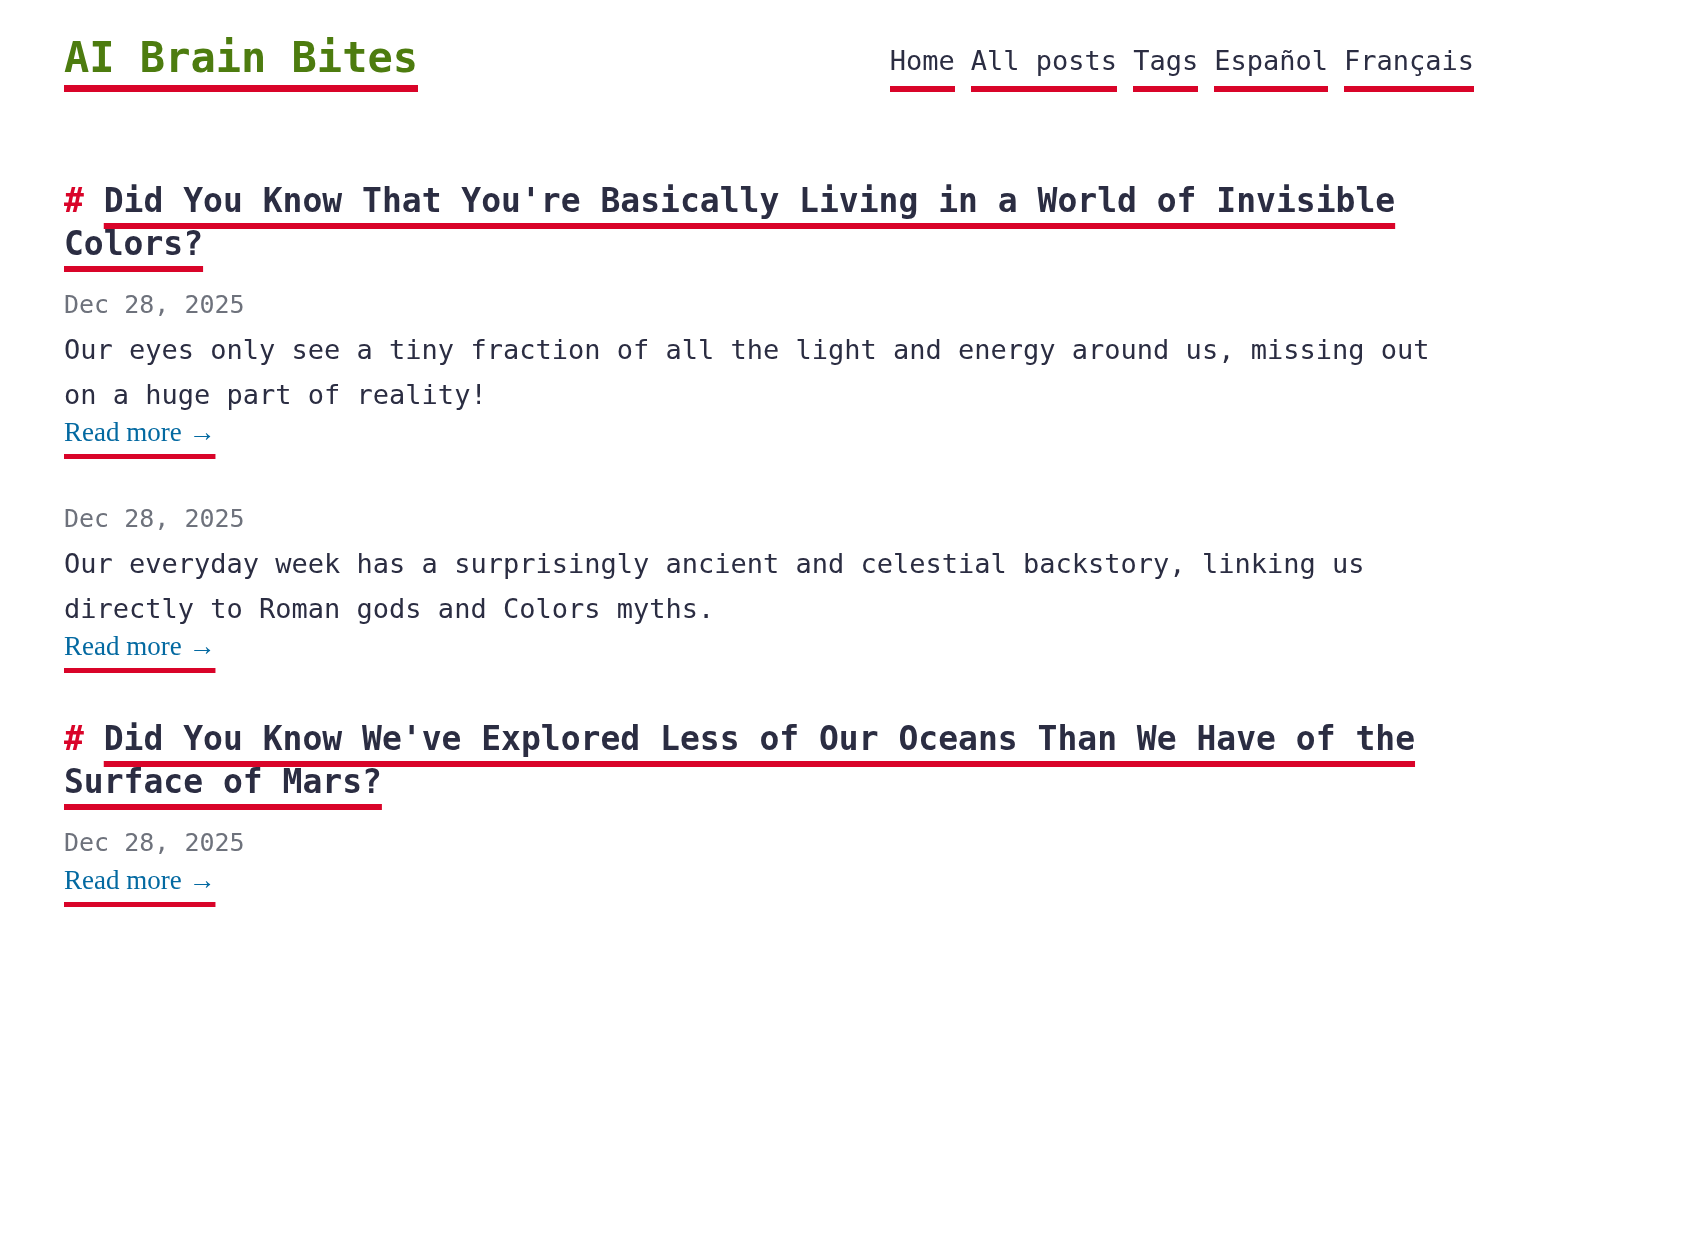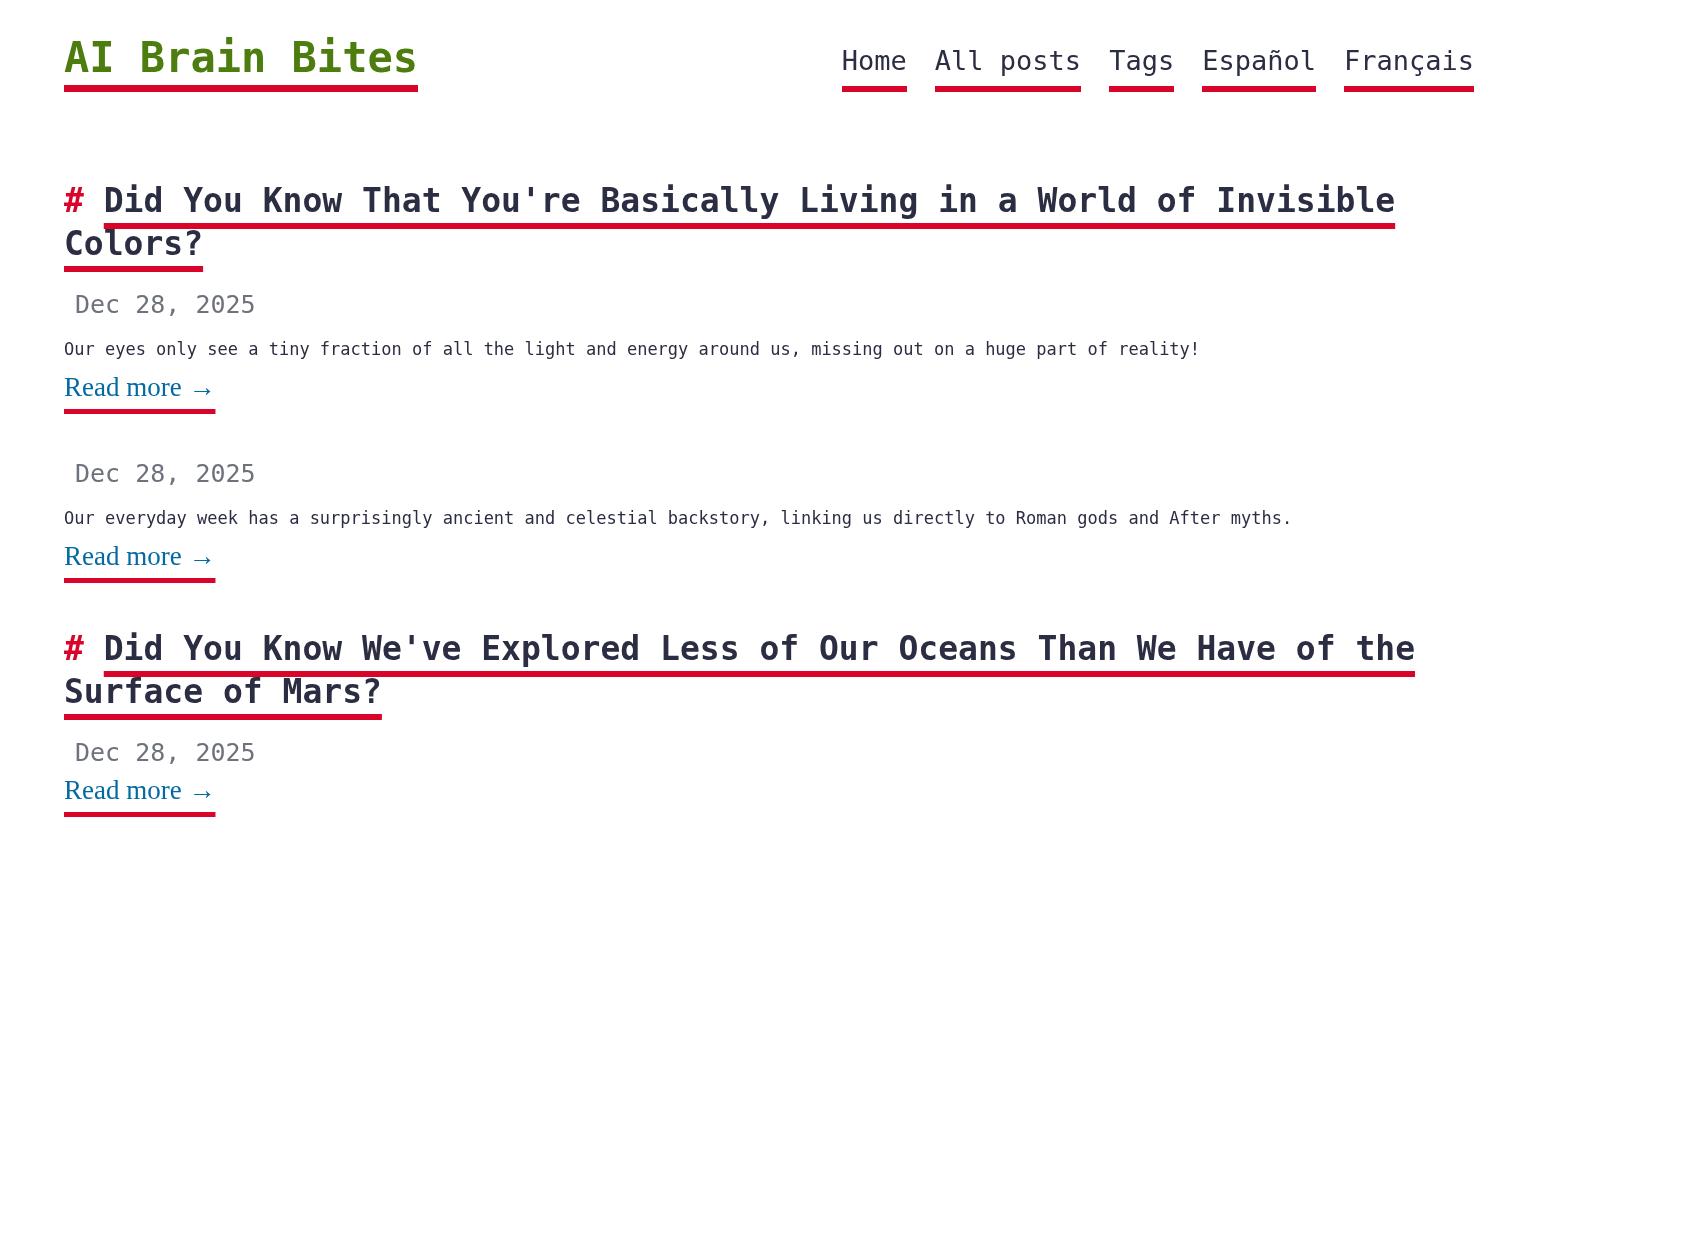--- a/index.html
+++ b/index.html
@@ -31,21 +31,21 @@
     line-height: 1.15;
     color: #4d7c0f;
     text-decoration: none;
     border-bottom: 7px solid #d90429;
     padding-bottom: 3px;
     display: inline-block;
     white-space: nowrap;
   }
   .site-nav {
     display: flex;
-    gap: 28px;
+    gap: 16px;
   }
   .site-nav a {
     font-size: 27px;
     color: #2b2d42;
     text-decoration: none;
     border-bottom: 6px solid #d90429;
     padding-bottom: 10px;
     white-space: nowrap;
   }
 
@@ -66,24 +66,23 @@
     text-decoration-line: underline;
     text-decoration-color: #d90429;
     text-decoration-thickness: 6px;
     text-underline-offset: 11px;
   }
   .post-date {
     color: #6e727c;
     font-size: 25px;
     margin-top: 24px;
     margin-bottom: 8px;
-    margin-left: 11px;
   }
   .post-excerpt {
-    font-size: 17px;
+    font-size: 27px;
     line-height: 45px;
     color: #2b2d42;
   }
   .read-more {
     display: inline-block;
     font-size: 27px;
     color: #0369a1;
     text-decoration-line: underline;
     text-decoration-color: #d90429;
     text-decoration-thickness: 5px;
@@ -111,21 +110,21 @@
 
     <article class="post">
       <h2 class="post-title"><span class="hash">#</span> <a href="#" class="title-link">Did You Know That You're Basically Living in a World of Invisible Colors?</a></h2>
       <div class="post-date">Dec 28, 2025</div>
       <p class="post-excerpt">Our eyes only see a tiny fraction of all the light and energy around us, missing out on a huge part of reality!</p>
       <a href="#" class="read-more">Read more →</a>
     </article>
 
     <article class="post">
       <div class="post-date">Dec 28, 2025</div>
-      <p class="post-excerpt">Our everyday week has a surprisingly ancient and celestial backstory, linking us directly to Roman gods and After myths.</p>
+      <p class="post-excerpt">Our everyday week has a surprisingly ancient and celestial backstory, linking us directly to Roman gods and Colors myths.</p>
       <a href="#" class="read-more">Read more →</a>
     </article>
 
     <article class="post">
       <h2 class="post-title"><span class="hash">#</span> <a href="#" class="title-link">Did You Know We've Explored Less of Our Oceans Than We Have of the Surface of Mars?</a></h2>
       <div class="post-date">Dec 28, 2025</div>
       <a href="#" class="read-more">Read more →</a>
     </article>
 
   </main>

